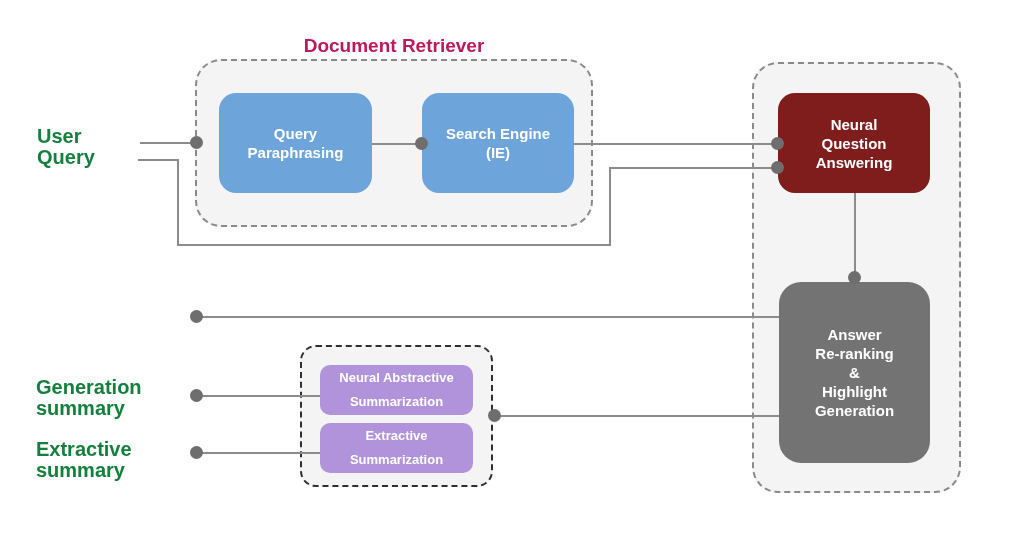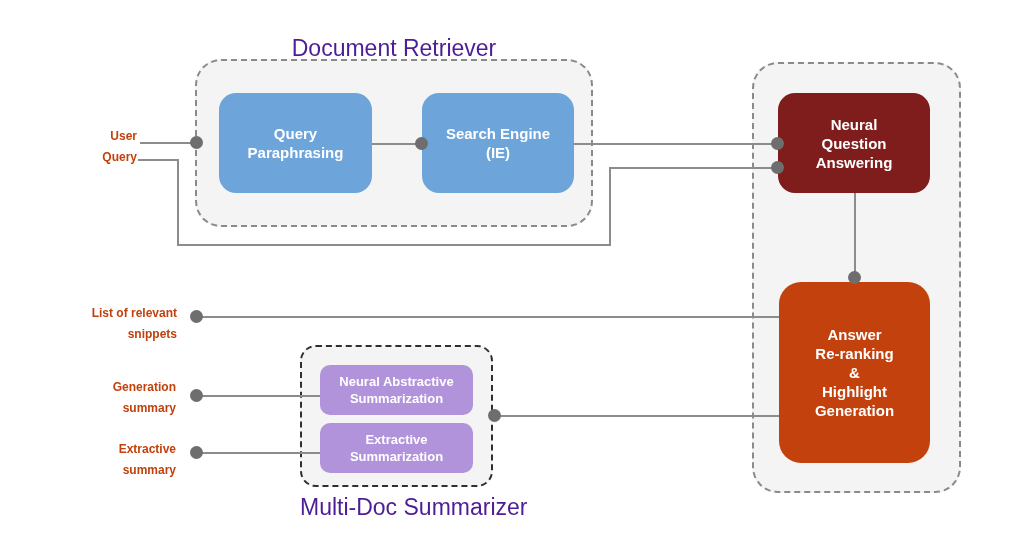--- a/index.html
+++ b/index.html
@@ -6,53 +6,52 @@
   .canvas {
     position:relative; width:1024px; height:540px; background:#ffffff;
     font-family:"Liberation Sans", sans-serif; overflow:hidden;
   }
   .group {
     position:absolute; background:#f4f4f4; border:2px dashed #8a8a8a;
     border-radius:26px; box-sizing:border-box;
   }
   .group.md { border:2px dashed #2f2f2f; border-radius:16px; }
   .group-title {
-    position:absolute; color:#4c1d95; font-size:23px; font-weight:400;
+    position:absolute; color:#be185d; font-size:19px; font-weight:700;
     text-align:center; white-space:nowrap;
   }
   .node {
     position:absolute; display:flex; align-items:center; justify-content:center;
     color:#ffffff; font-weight:700; text-align:center; white-space:pre-line;
     box-sizing:border-box;
   }
   .node.big   { font-size:15px; line-height:19px; border-radius:17px; }
-  .node.small { font-size:13px; line-height:17px; border-radius:10px; }
+  .node.small { font-size:13px; line-height:24px; border-radius:10px; }
   .hline, .vline { position:absolute; background:#8c8c8c; }
   .hline { height:2px; }
   .vline { width:2px; }
   .dot {
     position:absolute; width:13px; height:13px; border-radius:50%;
     background:#6e6e6e;
   }
   .io-label {
-    position:absolute; color:#c2410c; font-weight:700; font-size:12px;
-    line-height:21px; text-align:right; white-space:pre-line;
+    position:absolute; color:#15803d; font-weight:700; font-size:20px;
+    line-height:21px; white-space:pre-line;
   }
 </style>
 </head>
 <body>
 
 <div class="canvas">
 
   <div class="group" style="left:195px; top:59px; width:398px; height:168px;"></div>
   <div class="group" style="left:752px; top:62px; width:209px; height:431px;"></div>
   <div class="group md" style="left:300px; top:345px; width:193px; height:142px;"></div>
 
   <div class="group-title" style="left:195px; top:35px; width:398px;">Document Retriever</div>
-  <div class="group-title" style="left:300px; top:494px; width:193px;">Multi-Doc Summarizer</div>
 
   <div class="hline" style="left:140px; top:142px; width:56px;"></div>
   <div class="hline" style="left:372px; top:143px; width:50px;"></div>
   <div class="hline" style="left:574px; top:143px; width:204px;"></div>
 
   <div class="hline" style="left:138px; top:159px; width:41px;"></div>
   <div class="vline" style="left:177px; top:159px; height:87px;"></div>
   <div class="hline" style="left:177px; top:244px; width:434px;"></div>
   <div class="vline" style="left:609px; top:167px; height:79px;"></div>
   <div class="hline" style="left:609px; top:167px; width:169px;"></div>
@@ -63,21 +62,21 @@
   <div class="hline" style="left:197px; top:452px; width:123px;"></div>
   <div class="hline" style="left:495px; top:415px; width:284px;"></div>
 
   <div class="node big" style="left: 219px; top: 93px; width: 153px; height: 100px; background-color: rgb(109, 164, 218);">Query
 Paraphrasing</div>
   <div class="node big" style="left: 422px; top: 93px; width: 152px; height: 100px; background-color: rgb(109, 164, 218);">Search Engine
 (IE)</div>
   <div class="node big" style="left: 778px; top: 93px; width: 152px; height: 100px; background-color: #7f1d1d;">Neural
 Question
 Answering</div>
-  <div class="node big" style="left: 779px; top: 282px; width: 151px; height: 181px; border-radius: 22px; background-color: #c2410c;">Answer
+  <div class="node big" style="left: 779px; top: 282px; width: 151px; height: 181px; border-radius: 22px; background-color: #737373;">Answer
 Re-ranking
 &amp;
 Highlight
 Generation</div>
   <div class="node small" style="left: 320px; top: 365px; width: 153px; height: 50px; background-color: rgb(177, 147, 219);">Neural Abstractive
 Summarization</div>
   <div class="node small" style="left: 320px; top: 423px; width: 153px; height: 50px; background-color: rgb(177, 147, 219);">Extractive
 Summarization</div>
 
   <div class="dot" style="left:190px; top:136px;"></div>
@@ -85,20 +84,18 @@
   <div class="dot" style="left:771px; top:137px;"></div>
   <div class="dot" style="left:771px; top:161px;"></div>
   <div class="dot" style="left:848px; top:271px;"></div>
   <div class="dot" style="left:190px; top:310px;"></div>
   <div class="dot" style="left:190px; top:389px;"></div>
   <div class="dot" style="left:190px; top:446px;"></div>
   <div class="dot" style="left:488px; top:409px;"></div>
 
   <div class="io-label" style="left:37px; top:126px; width:100px;">User
 Query</div>
-  <div class="io-label" style="left:17px; top:303px; width:160px;">List of relevant
-snippets</div>
   <div class="io-label" style="left:36px; top:377px; width:140px;">Generation
 summary</div>
   <div class="io-label" style="left:36px; top:439px; width:140px;">Extractive
 summary</div>
 
 </div>
 
 </body></html>

